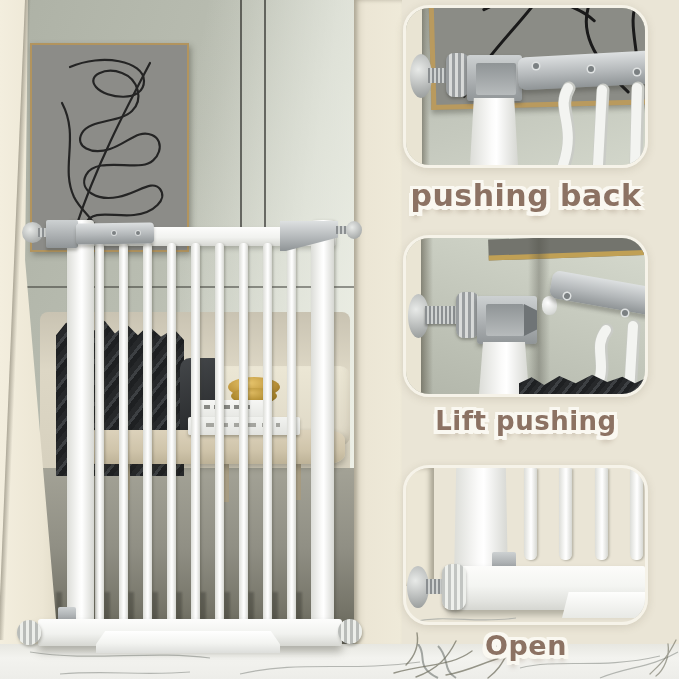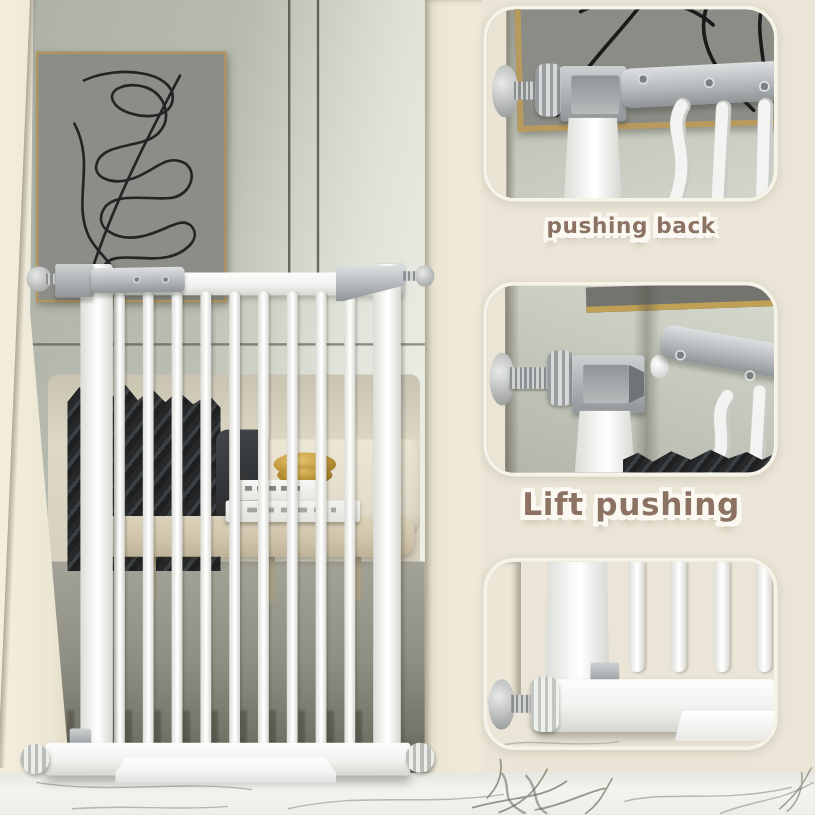--- a/index.html
+++ b/index.html
@@ -222,21 +222,21 @@
           <path d="M163,80 C150,102 172,116 158,157" stroke="#c9cbc6" stroke-width="13"></path>
           <path d="M162,80 C149,102 171,116 157,157" stroke="#f3f4f1" stroke-width="10"></path>
           <path d="M197,82 L193,157" stroke="#c9cbc6" stroke-width="13"></path>
           <path d="M196,82 L192,157" stroke="#f3f4f1" stroke-width="10"></path>
           <path d="M232,80 L230,157" stroke="#c9cbc6" stroke-width="13"></path>
           <path d="M231,80 L229,157" stroke="#f3f4f1" stroke-width="10"></path>
         </g>
       </svg>
     </div>
   </div>
-  <div class="abs step-label" style="left:403px;top:178px;font-size:18px;">pushing back</div>
+  <div class="abs step-label" style="left:403px;top:178px;font-size:30px;">pushing back</div>
 
   <div class="abs panel" style="top:235px;height:162px;">
     <div class="pscene" style="background:linear-gradient(200deg,#d6dace 0%,#c2c6ba 55%,#b2b6aa 100%);">
 
       <div class="abs" style="left:82px;top:-4px;width:160px;height:16px;background:#73746d;
                   border-bottom:5px solid #c0a055;transform:rotate(-2deg);transform-origin:right top;"></div>
 
       <div class="abs" style="left:0;top:0;width:15px;height:156px;background:#eae5d4;"></div>
       <div class="abs" style="left:15px;top:0;width:12px;height:156px;background:linear-gradient(90deg,rgba(70,65,50,.5),rgba(70,65,50,0));"></div>
 
@@ -310,14 +310,15 @@
                   box-shadow:0 3px 4px rgba(80,80,70,.35);"></div>
 
       <svg width="239" height="20" viewBox="0 0 239 20" style="position:absolute;left:0;top:138px;">
         <g fill="none" stroke="#a9aca7" stroke-width="1.2" opacity="0.8">
           <path d="M6,16 C40,8 70,18 110,12"></path>
           <path d="M20,20 C50,14 80,20 120,18"></path>
         </g>
       </svg>
     </div>
   </div>
+  <div class="abs step-label" style="left:403px;top:630px;font-size:27px;">Open</div>
 
 </div>
 
 </body></html>

